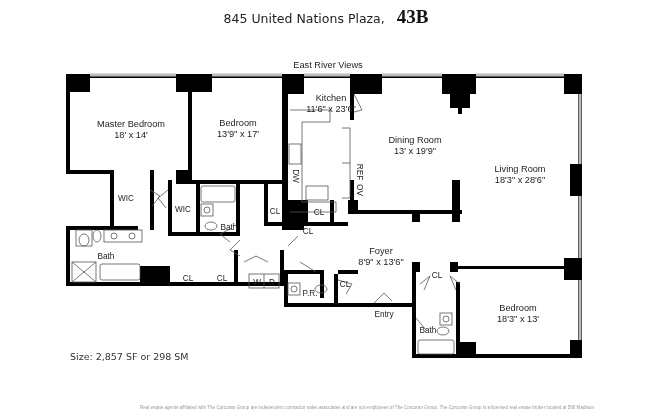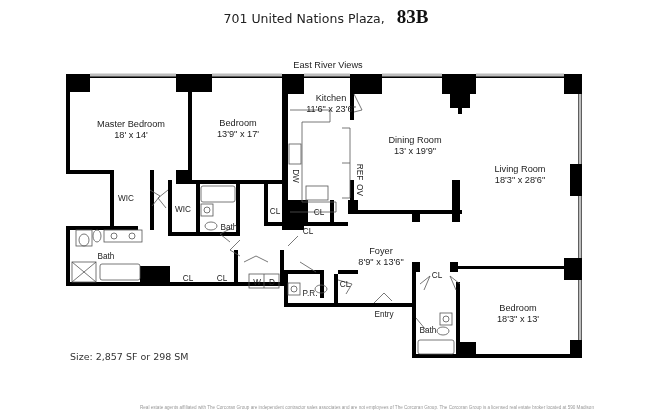--- a/index.html
+++ b/index.html
@@ -11,21 +11,21 @@
   .lbl { font-family:"Liberation Sans", sans-serif; font-size:9.2px; fill:#222; text-anchor:middle; }
   .lbl-sm { font-family:"Liberation Sans", sans-serif; font-size:8.2px; fill:#222; text-anchor:middle; }
   .size { position:absolute; left:70px; top:351px; font-family:"DejaVu Sans", sans-serif; font-size:9.5px; color:#333; }
   .logo { position:absolute; left:28px; top:400px; font-family:"Liberation Serif", serif; font-style:italic; font-size:24px; color:#111; letter-spacing:0.5px; line-height:18px; height:18px; overflow:hidden;margin-top:20px; }
   .disclaimer { position:absolute; left:140px; top:405px; width:510px; font-size:4.6px; color:#999; white-space:nowrap; overflow:hidden; }
 </style>
 </head>
 <body>
 
 <div class="title">
-  <span class="addr">701 United Nations Plaza,</span><span class="unit">83B</span>
+  <span class="addr">845 United Nations Plaza,</span><span class="unit">43B</span>
 </div>
 
 <svg class="plan" width="652" height="416" viewBox="0 0 652 416">
 
   <text x="328" y="68" class="lbl">East River Views</text>
 
   <g fill="#000">
 
     <rect x="66" y="74" width="516" height="4"></rect>
 

